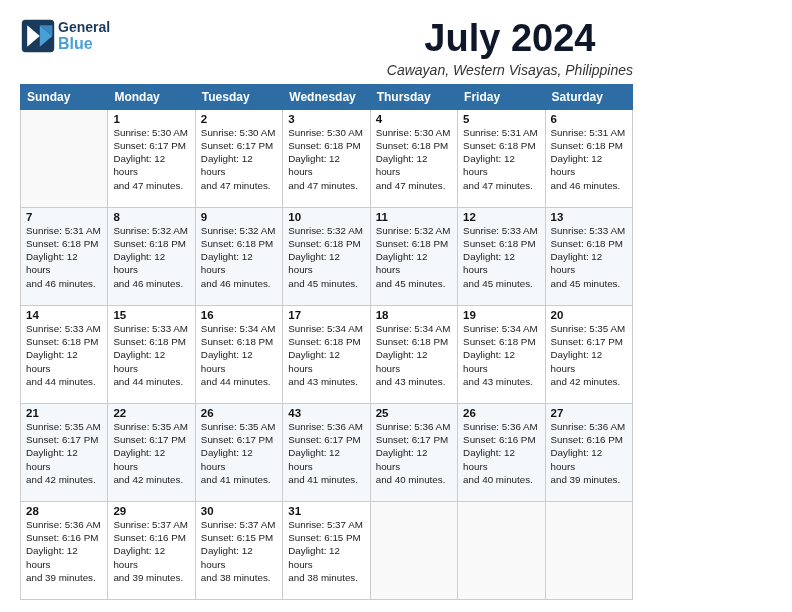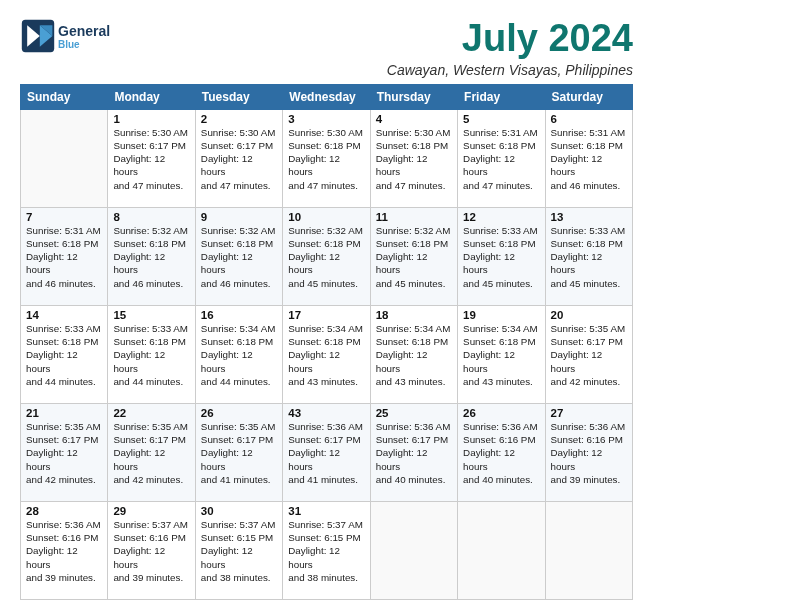--- a/index.html
+++ b/index.html
@@ -32,22 +32,23 @@
       width: 36px;
       height: 36px;
       margin-right: 2px;
     }
     .title-block {
       text-align: right;
     }
     .month-title {
       font-size: 38px;
       font-weight: bold;
-      color: #0f766e;
+      color: #0f172a;
       line-height: 1.1;
+      text-align: center;
     }
     .location-title {
       font-size: 14px;
       color: #333;
       margin-top: 2px;
       font-style: italic;
     }
     .calendar {
       width: 100%;
       border-collapse: collapse;
@@ -102,21 +103,21 @@
 
         <rect x="2" y="2" width="36" height="36" rx="4" fill="#1a3a5c"></rect>
 
         <polygon points="8,8 8,32 22,20" fill="white"></polygon>
 
         <polygon points="22,8 36,20 22,32" fill="#4a9fd4"></polygon>
         <polygon points="22,8 36,8 36,20" fill="#3a8abf"></polygon>
       </svg>
       <div>
         <div style="font-size:14px;font-weight:bold;color:#1a3a5c;">General</div>
-        <div style="font-size:10px;font-weight:bold;color:#4a9fd4;">Blue</div>
+        <div style="font-size:16px;font-weight:bold;color:#4a9fd4;">Blue</div>
       </div>
     </div>
     <div class="title-block">
       <div class="month-title">July 2024</div>
       <div class="location-title">Cawayan, Western Visayas, Philippines</div>
     </div>
   </div>
 
   <table class="calendar">
     <thead>

